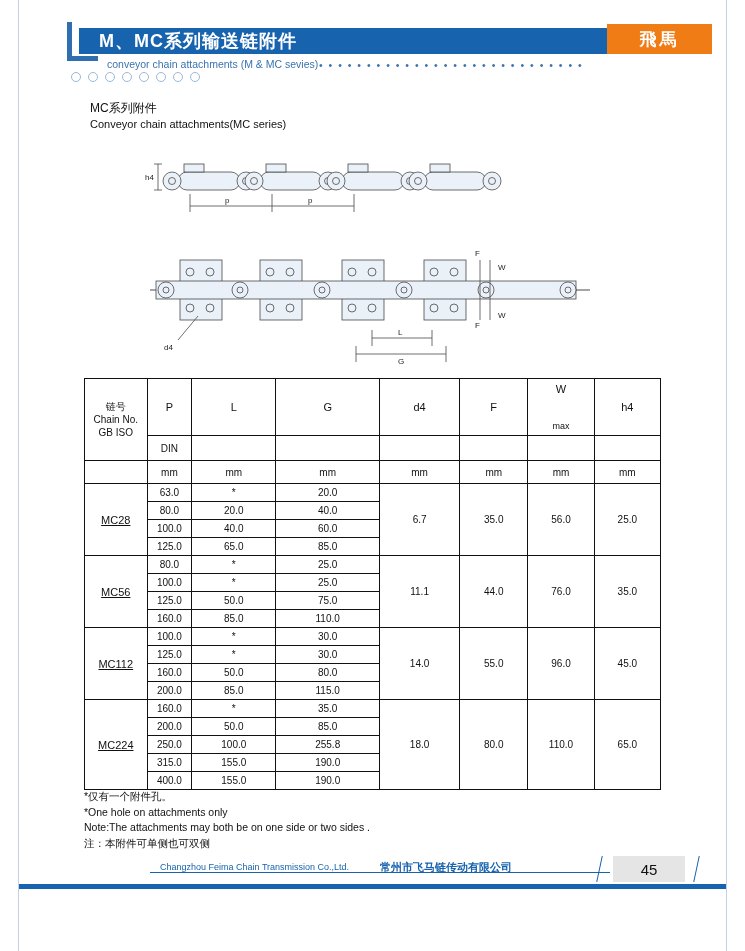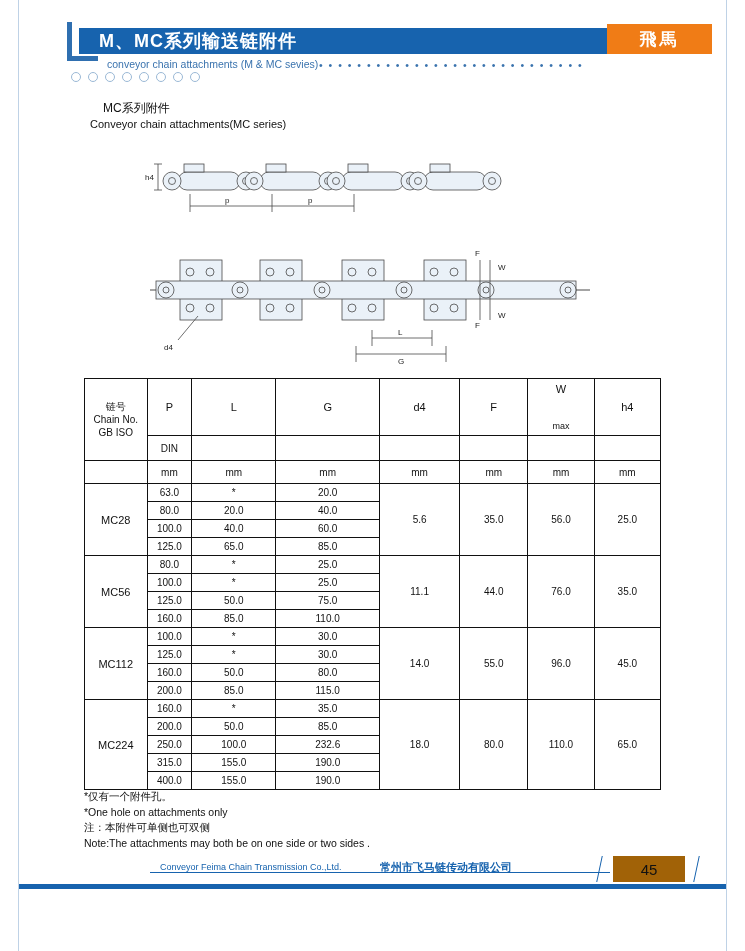--- a/index.html
+++ b/index.html
@@ -47,21 +47,21 @@
   .circ-row{position:absolute;left:52px;top:58px;display:flex;gap:7px;}
   .circ{width:8px;height:8px;border:1px solid #9bb9d6;border-radius:50%;}
   .logo-box{
     position:absolute;right:14px;top:10px;width:105px;height:30px;
     background:#f07c16;display:flex;align-items:center;justify-content:center;
   }
   .logo-text{color:#fff;font-size:17px;font-weight:bold;letter-spacing:3px;}
 
   
   .cap{position:absolute;left:90px;top:100px;}
-  .cap .cn{font-size:12px;color:#111;line-height:16px;margin-left:13px;}
+  .cap .cn{font-size:12px;color:#111;line-height:16px;}
   .cap .en{font-size:11px;color:#111;line-height:16px;}
 
   
   .drawing{position:absolute;left:120px;top:150px;width:500px;height:215px;}
 
   
   .tbl{
     position:absolute;left:84px;top:378px;width:577px;
     border-collapse:collapse;
     font-size:10px;
@@ -72,33 +72,33 @@
     text-align:center;
     vertical-align:middle;
     padding:0;
     font-weight:normal;
     color:#111;
   }
   .hd-cell{height:56px;font-size:11px;line-height:14px;}
   .hd-chain{line-height:13px;font-size:10px;}
   .unit-row td{height:22px;font-size:10px;}
   .sub-row td{height:17px;}
-  .grp-name{font-size:11px;}
+  .grp-name{font-size:11px;text-decoration:underline;}
 
   
   .notes{position:absolute;left:84px;top:745px;font-size:10.5px;color:#111;line-height:15.5px;margin-top:44px;}
 
   
   .footer-line{position:absolute;left:150px;top:872px;width:460px;height:1px;background:#1763ae;}
   .footer-bar{position:absolute;left:19px;top:884px;width:707px;height:5px;background:#1763ae;}
   .ft-en{position:absolute;left:160px;top:862px;font-size:9px;color:#1763ae;}
   .ft-cn{position:absolute;left:380px;top:860px;font-size:11px;color:#1763ae;font-weight:bold;font-family:Liberation Serif, serif;}
   .pagebox{
     position:absolute;right:60px;top:856px;width:72px;height:26px;
-    background:#a16207;border:0;display:flex;align-items:center;justify-content:center;
+    background:#e5e5e5;border:0;display:flex;align-items:center;justify-content:center;
     font-size:15px;color:#111;
   }
   .page-wedge{
     position:absolute;right:48px;top:856px;width:96px;height:26px;
     border-left:1px solid #1763ae;border-right:1px solid #1763ae;
     transform:skewX(-12deg);
   }
 </style>
 </head>
 <body>
@@ -280,21 +280,21 @@
           <td>mm</td>
           <td>mm</td>
           <td>mm</td>
           <td>mm</td>
         </tr>
         <tr class="sub-row">
           <td class="grp-name" rowspan="4">MC28</td>
           <td>63.0</td>
           <td>*</td>
           <td>20.0</td>
-          <td rowspan="4">5.6</td>
+          <td rowspan="4">6.7</td>
           <td rowspan="4">35.0</td>
           <td rowspan="4">56.0</td>
           <td rowspan="4">25.0</td>
         </tr>
         <tr class="sub-row">
           <td>80.0</td>
           <td>20.0</td>
           <td>40.0</td>
         </tr>
         <tr class="sub-row">
@@ -368,42 +368,42 @@
           <td rowspan="5">65.0</td>
         </tr>
         <tr class="sub-row">
           <td>200.0</td>
           <td>50.0</td>
           <td>85.0</td>
         </tr>
         <tr class="sub-row">
           <td>250.0</td>
           <td>100.0</td>
-          <td>232.6</td>
+          <td>255.8</td>
         </tr>
         <tr class="sub-row">
           <td>315.0</td>
           <td>155.0</td>
           <td>190.0</td>
         </tr>
         <tr class="sub-row">
           <td>400.0</td>
           <td>155.0</td>
           <td>190.0</td>
         </tr>
       </tbody>
   </table>
 
   <div class="notes">
     <div>*仅有一个附件孔。</div>
     <div>*One hole on attachments only</div>
+    <div>Note:The attachments may both be on one side or two sides .</div>
     <div>注：本附件可单侧也可双侧</div>
-    <div>Note:The attachments may both be on one side or two sides .</div>
   </div>
 
   <div class="footer-line"></div>
   <div class="footer-bar"></div>
-  <div class="ft-en">Conveyor Feima Chain Transmission Co.,Ltd.</div>
+  <div class="ft-en">Changzhou Feima Chain Transmission Co.,Ltd.</div>
   <div class="ft-cn">常州市飞马链传动有限公司</div>
   <div class="page-wedge"></div>
   <div class="pagebox">45</div>
 
 </div>
 
 </body></html>

